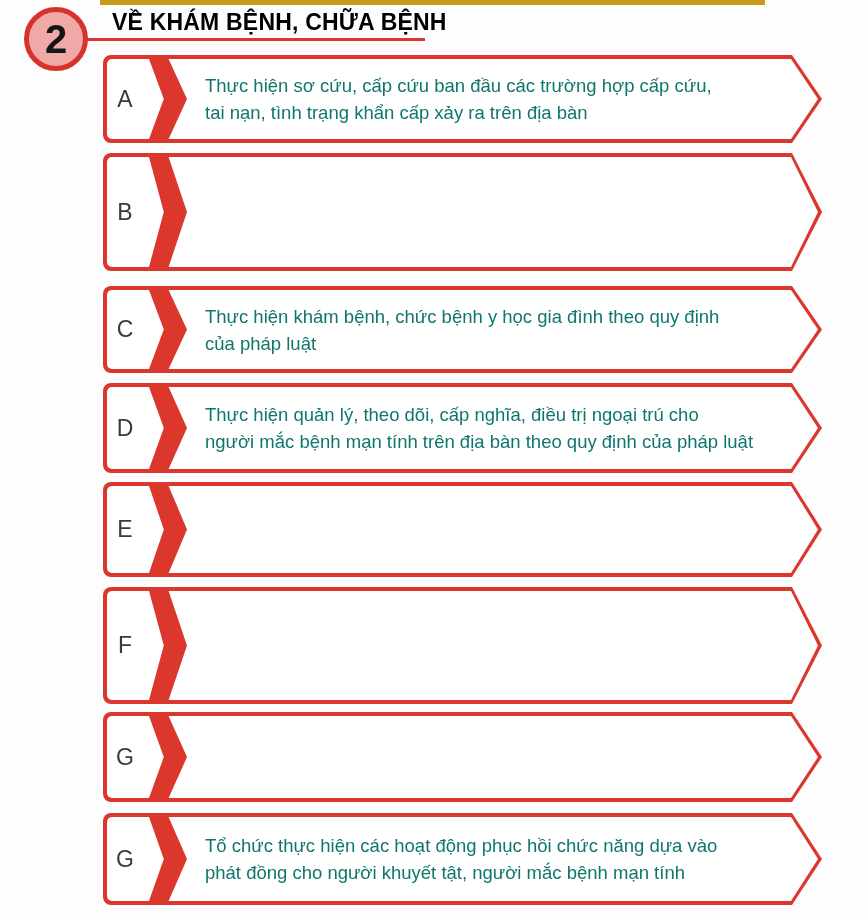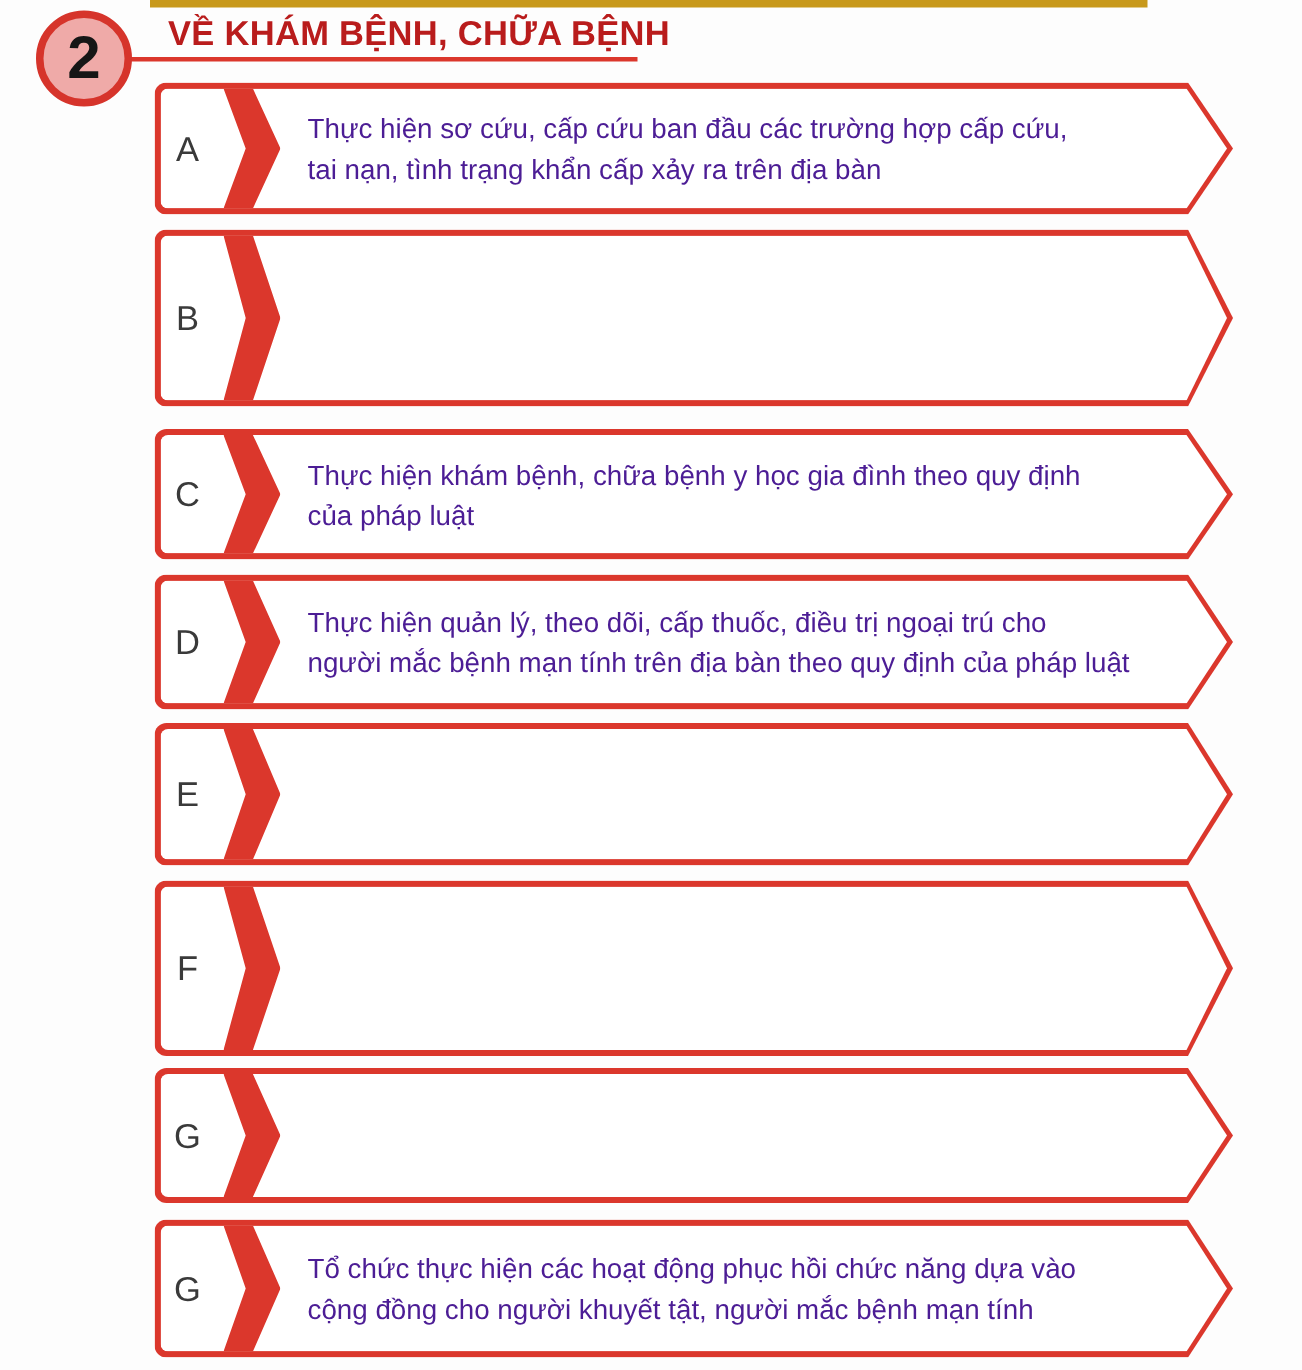--- a/index.html
+++ b/index.html
@@ -21,21 +21,21 @@
   .badge {
     position:absolute; left:24px; top:7px; width:64px; height:64px;
     background:#efaaa8; border:5px solid #d6342b; border-radius:50%;
     display:flex; align-items:center; justify-content:center;
     font-size:40px; font-weight:bold; color:#161616; z-index:3;
   }
 
   
   .title {
     position:absolute; left:112px; top:9px; width:520px;
-    font-size:23px; font-weight:bold; color:#b91c1c; letter-spacing:.2px;
+    font-size:23px; font-weight:bold; color:#000000; letter-spacing:.2px;
     white-space:nowrap;
   }
   .title-underline {
     position:absolute; left:56px; top:38px; width:369px; height:3px;
     background:#db372c; z-index:1;
   }
 
   
   .items { position:absolute; left:103px; top:55px; width:719px; }
   .row { position:relative; width:100%; }
@@ -64,21 +64,21 @@
     width:44px; flex:0 0 44px; text-align:center;
     font-size:23px; color:#3a3a3a;
   }
   .item-chevron {
     flex:0 0 40px; width:40px; align-self:stretch;
     margin:4px 0; background:#db372c;
     clip-path: polygon(5% 0, 54% 0, 100% 50%, 54% 100%, 5% 100%, 42% 50%);
   }
   .item-text {
     flex:1 1 auto; padding-left:18px; padding-right:36px;
-    font-size:18.5px; line-height:27px; color:#4c1d95;
+    font-size:18.5px; line-height:27px; color:#0f766e;
     white-space:pre-line;
   }
 </style>
 </head>
 <body>
 
 <div class="top-bar"></div>
 
 <div class="title-underline"></div>
 <div class="badge">
@@ -106,32 +106,32 @@
       <div class="item-chevron"></div>
     </div>
   </div>
 
   <div class="row">
     <div class="row-shape-outer"></div>
     <div class="row-shape-inner"></div>
     <div class="row-content">
       <div class="item-label">C</div>
       <div class="item-chevron"></div>
-      <div class="item-text">Thực hiện khám bệnh, chữa bệnh y học gia đình theo quy định
+      <div class="item-text">Thực hiện khám bệnh, chức bệnh y học gia đình theo quy định
 của pháp luật</div>
     </div>
   </div>
 
   <div class="row">
     <div class="row-shape-outer"></div>
     <div class="row-shape-inner"></div>
     <div class="row-content">
       <div class="item-label">D</div>
       <div class="item-chevron"></div>
-      <div class="item-text">Thực hiện quản lý, theo dõi, cấp thuốc, điều trị ngoại trú cho
+      <div class="item-text">Thực hiện quản lý, theo dõi, cấp nghĩa, điều trị ngoại trú cho
 người mắc bệnh mạn tính trên địa bàn theo quy định của pháp luật</div>
     </div>
   </div>
 
   <div class="row">
     <div class="row-shape-outer"></div>
     <div class="row-shape-inner"></div>
     <div class="row-content">
       <div class="item-label">E</div>
       <div class="item-chevron"></div>
@@ -156,16 +156,16 @@
     </div>
   </div>
 
   <div class="row">
     <div class="row-shape-outer"></div>
     <div class="row-shape-inner"></div>
     <div class="row-content">
       <div class="item-label">G</div>
       <div class="item-chevron"></div>
       <div class="item-text">Tổ chức thực hiện các hoạt động phục hồi chức năng dựa vào
-cộng đồng cho người khuyết tật, người mắc bệnh mạn tính</div>
+phát đồng cho người khuyết tật, người mắc bệnh mạn tính</div>
     </div>
   </div>
 </div>
 
 </body></html>

